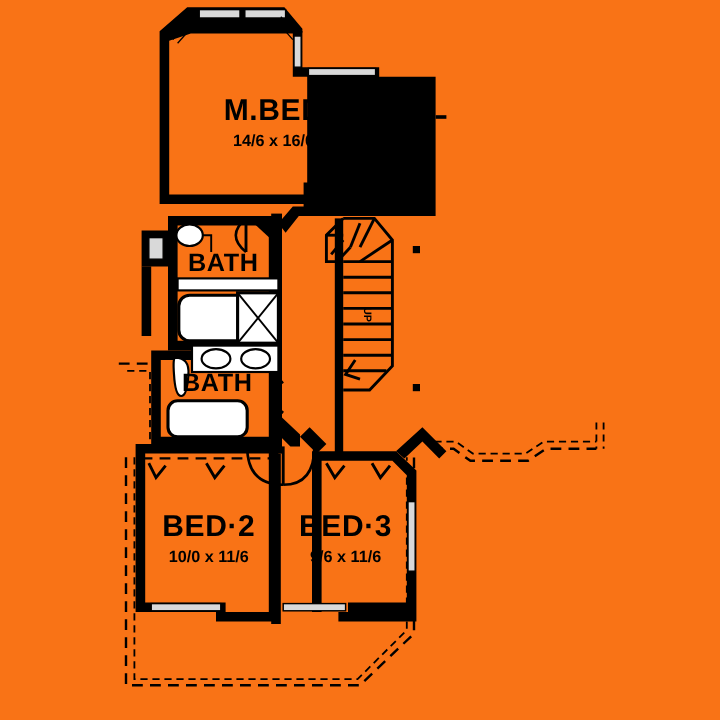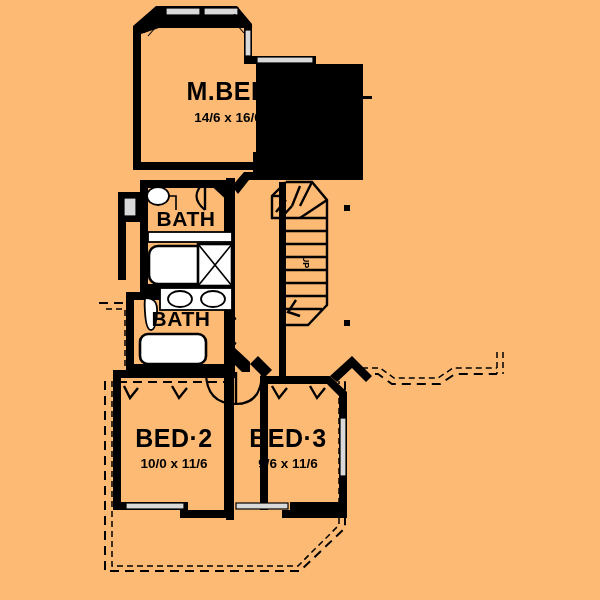--- a/index.html
+++ b/index.html
@@ -10,21 +10,21 @@
   body {
     width: 600px;
     height: 600px;
     overflow: hidden;
     font-family: "Liberation Sans", sans-serif;
   }
   #plan-root {
     position: relative;
     width: 600px;
     height: 600px;
-    background: #fdba74;
+    background: #f97316;
   }
   svg#floorplan {
     display: block;
     width: 600px;
     height: 600px;
   }
   .wall      { fill: #000000; }
   .thinline  { fill: none; stroke: #000000; stroke-width: 1.6; }
   .medline   { fill: none; stroke: #000000; stroke-width: 2.4; }
   .fixture   { fill: #ffffff; stroke: #000000; stroke-width: 2.6; }

